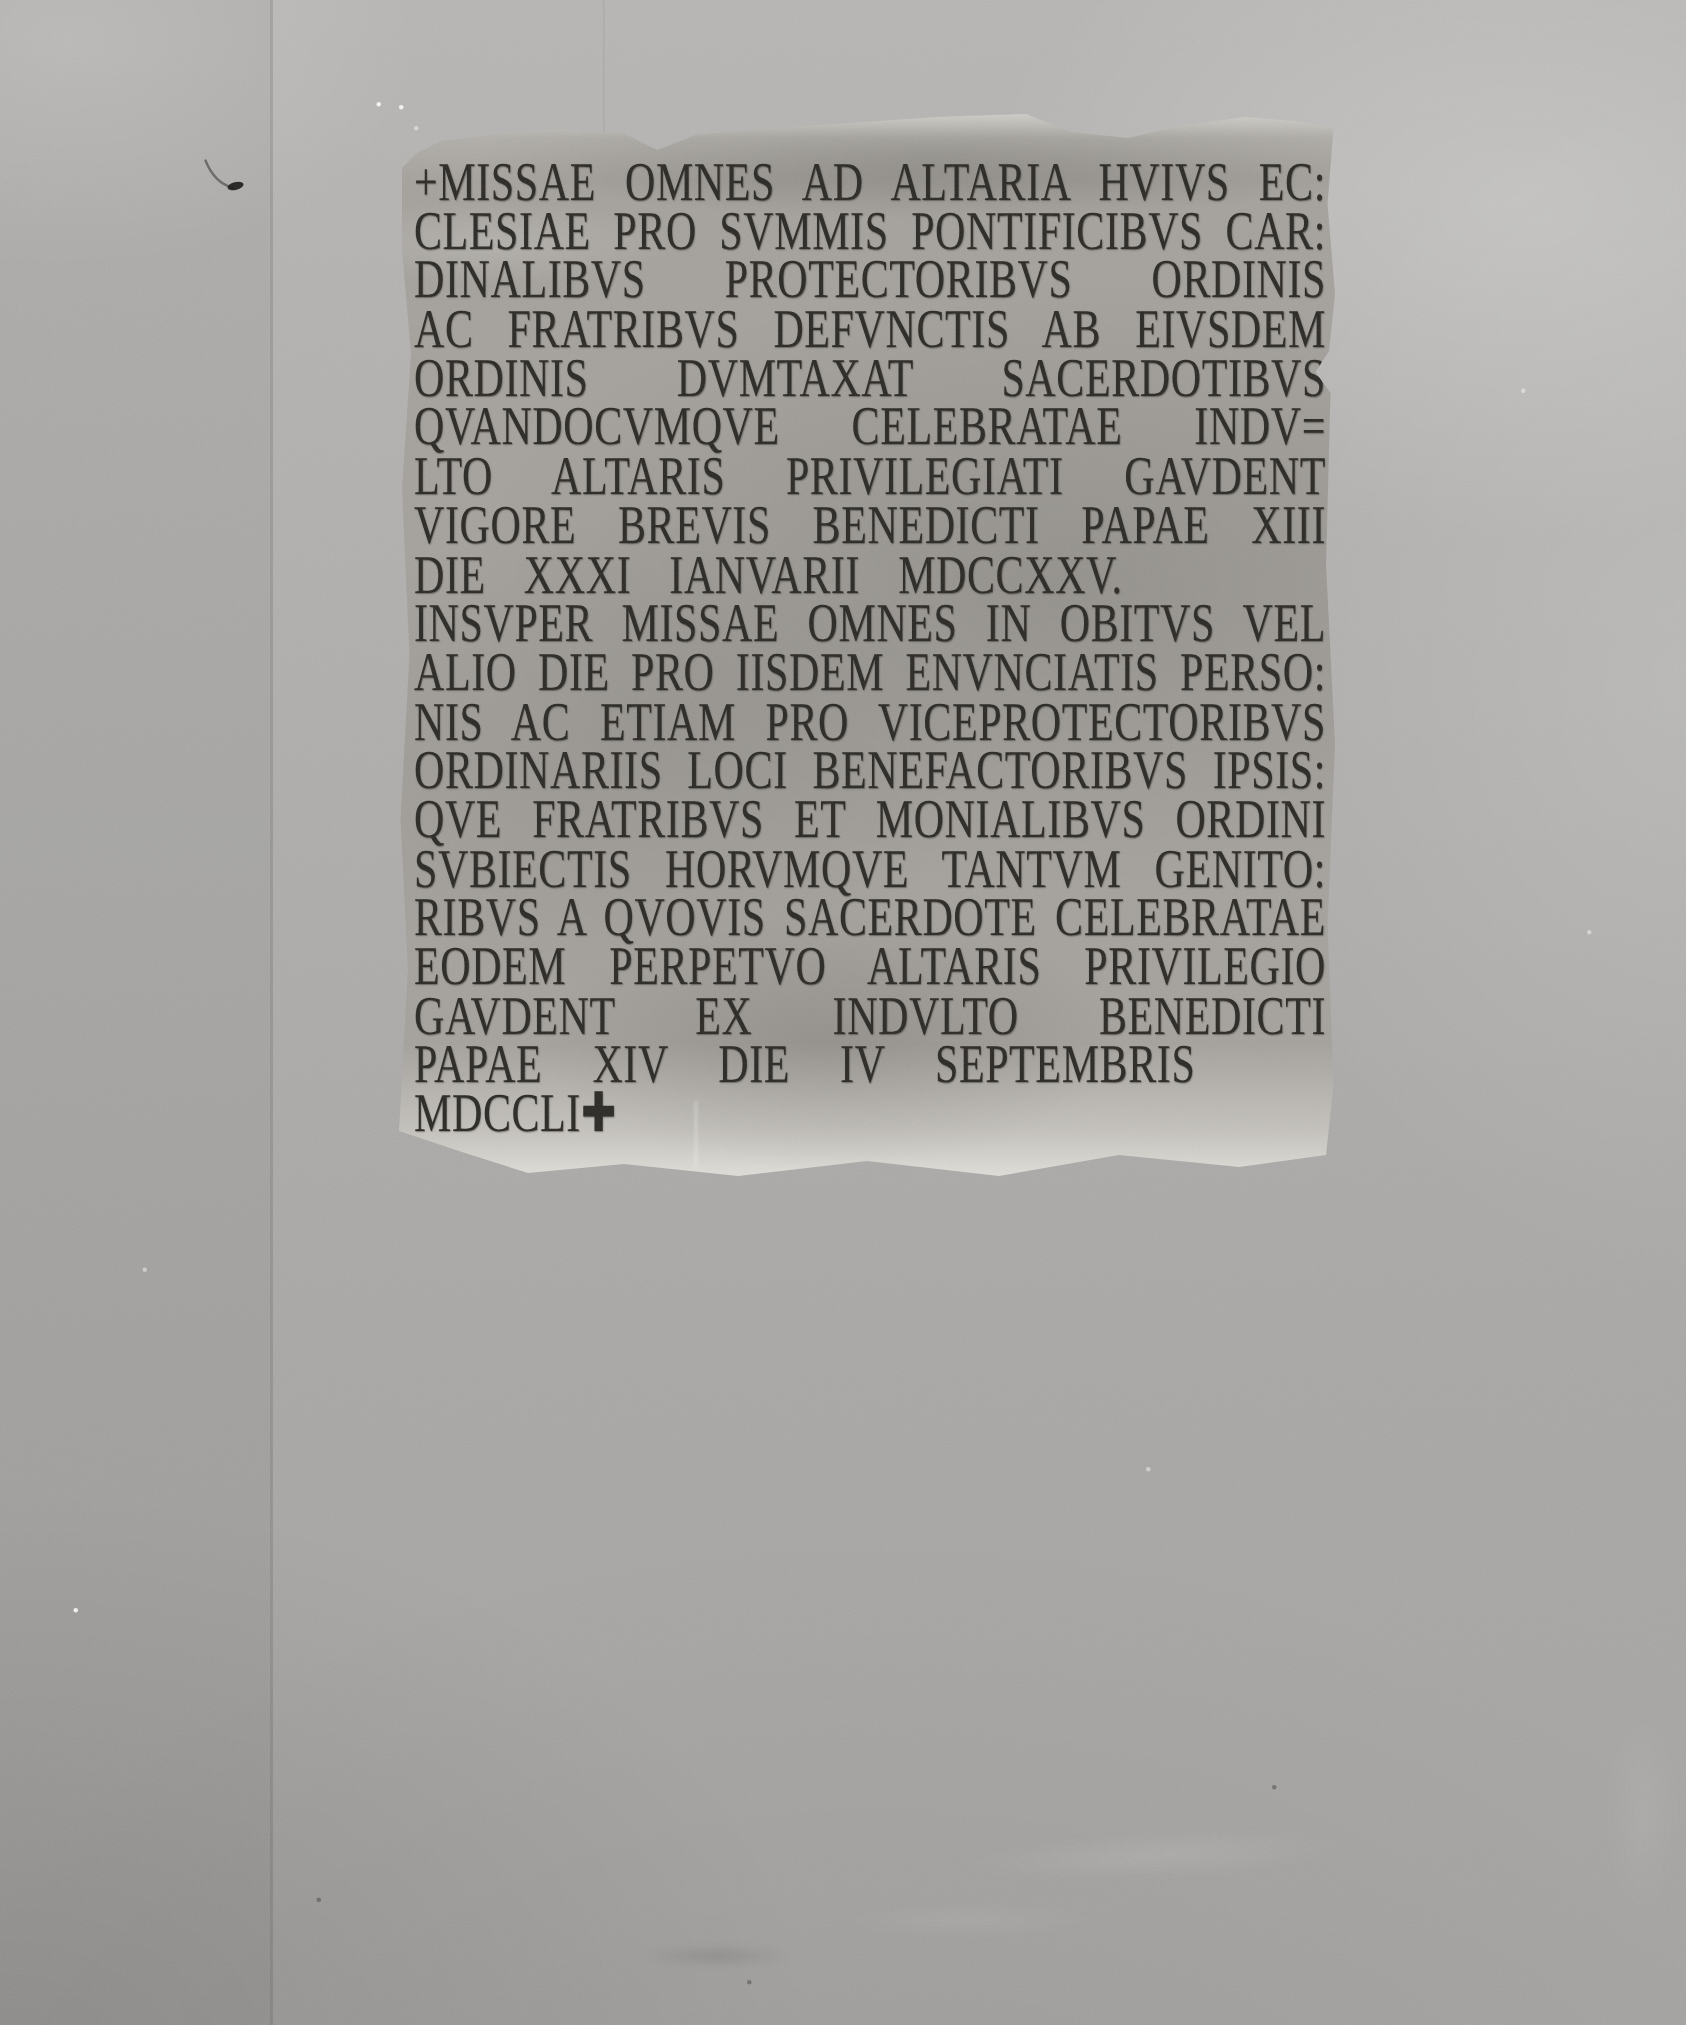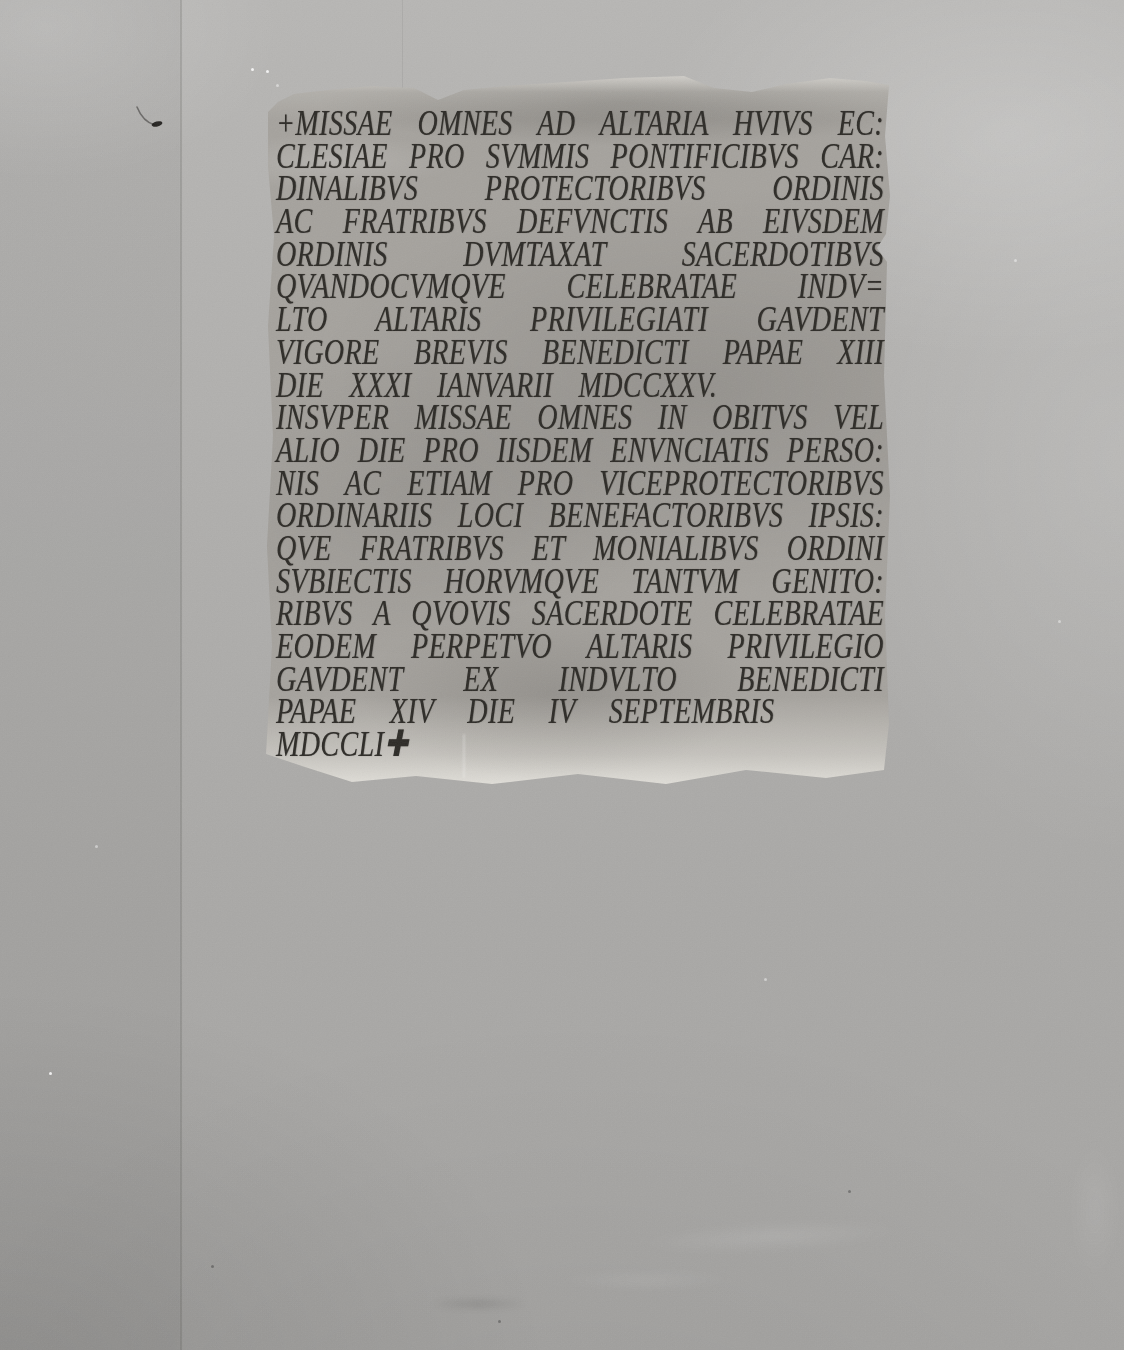--- a/index.html
+++ b/index.html
@@ -38,21 +38,21 @@
     clip-path:polygon(
       2px 36px,12px 26px,28px 18px,62px 14px,105px 10px,148px 12px,172px 24px,198px 14px,
       240px 10px,300px 6px,358px 2px,418px 0px,448px 12px,486px 16px,520px 8px,564px 2px,600px 5px,623px 9px,
       619px 60px,624px 120px,620px 158px,611px 172px,621px 186px,618px 300px,624px 420px,619px 540px,623px 648px,618px 694px,
       560px 702px,480px 694px,400px 708px,312px 698px,226px 708px,150px 700px,86px 706px,42px 692px,
       0px 678px,6px 570px,1px 470px,7px 360px,2px 250px,8px 160px,2px 90px);
     filter:drop-shadow(0 2px 2px rgba(0,0,0,0.28)) drop-shadow(0 -1px 1px rgba(0,0,0,0.18));
   }
   .plaque-mark{position:absolute;left:197px;top:658px;width:2px;height:44px;
     background:rgba(255,255,255,0.28);filter:blur(1px);}
-  .inscription{position:absolute;left:10px;right:6px;top:31px;font-style:italic;}
+  .inscription{position:absolute;left:10px;right:6px;top:31px;}
   .line{
     height:32.7px;line-height:32.7px;font-size:28px;letter-spacing:0.4px;
     color:#2c2a26;white-space:nowrap;transform:scaleY(1.3);
     text-shadow:0.4px 0.4px 0.8px rgba(26,24,20,0.45);
   }
   .line.just{text-align:justify;text-align-last:justify;white-space:normal;}
   .line.wide{word-spacing:18px;}
   .line.wider{word-spacing:26px;}
   .grain{position:absolute;left:0;top:0;width:1124px;height:1350px;opacity:0.08;pointer-events:none;}
 </style>

